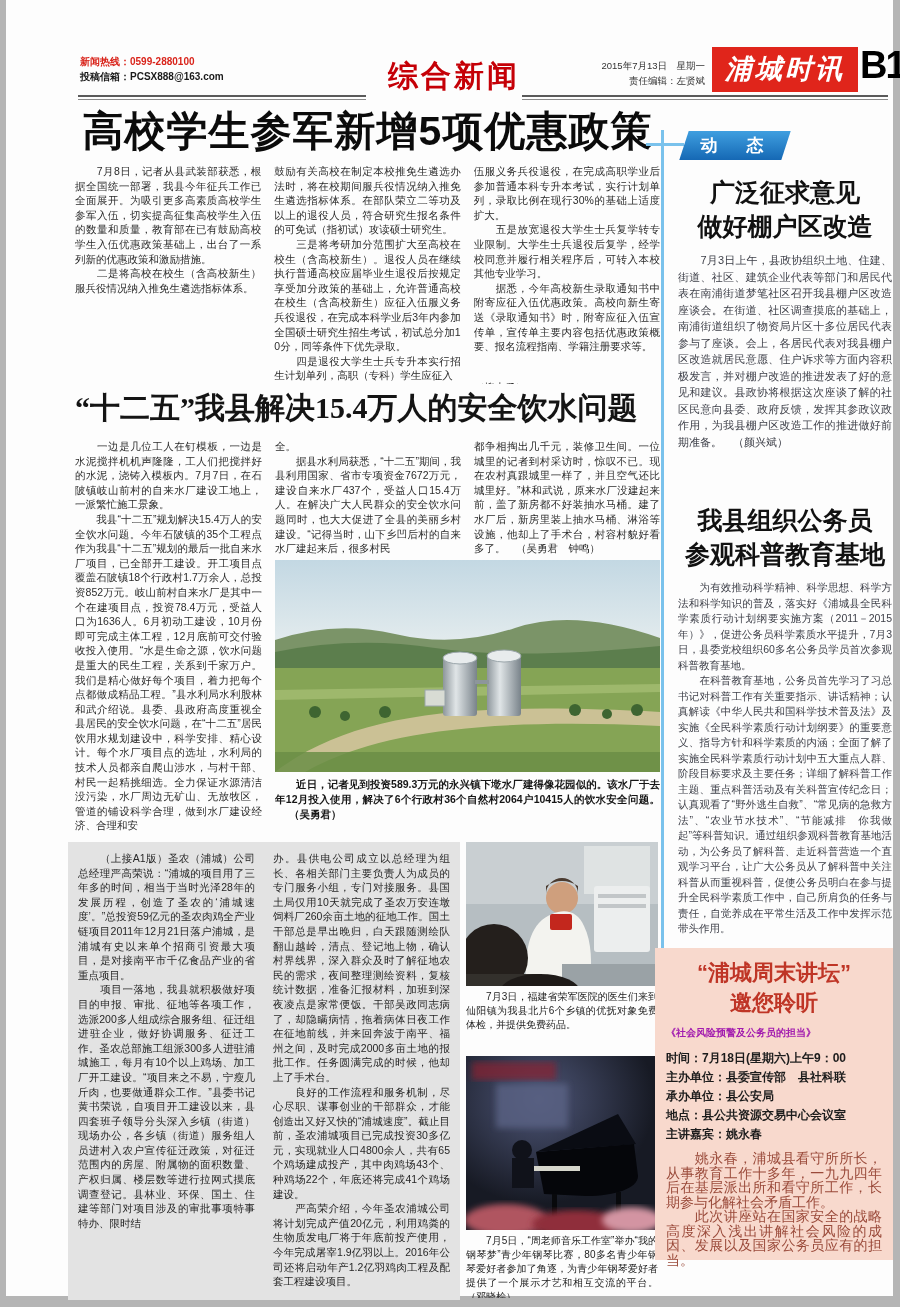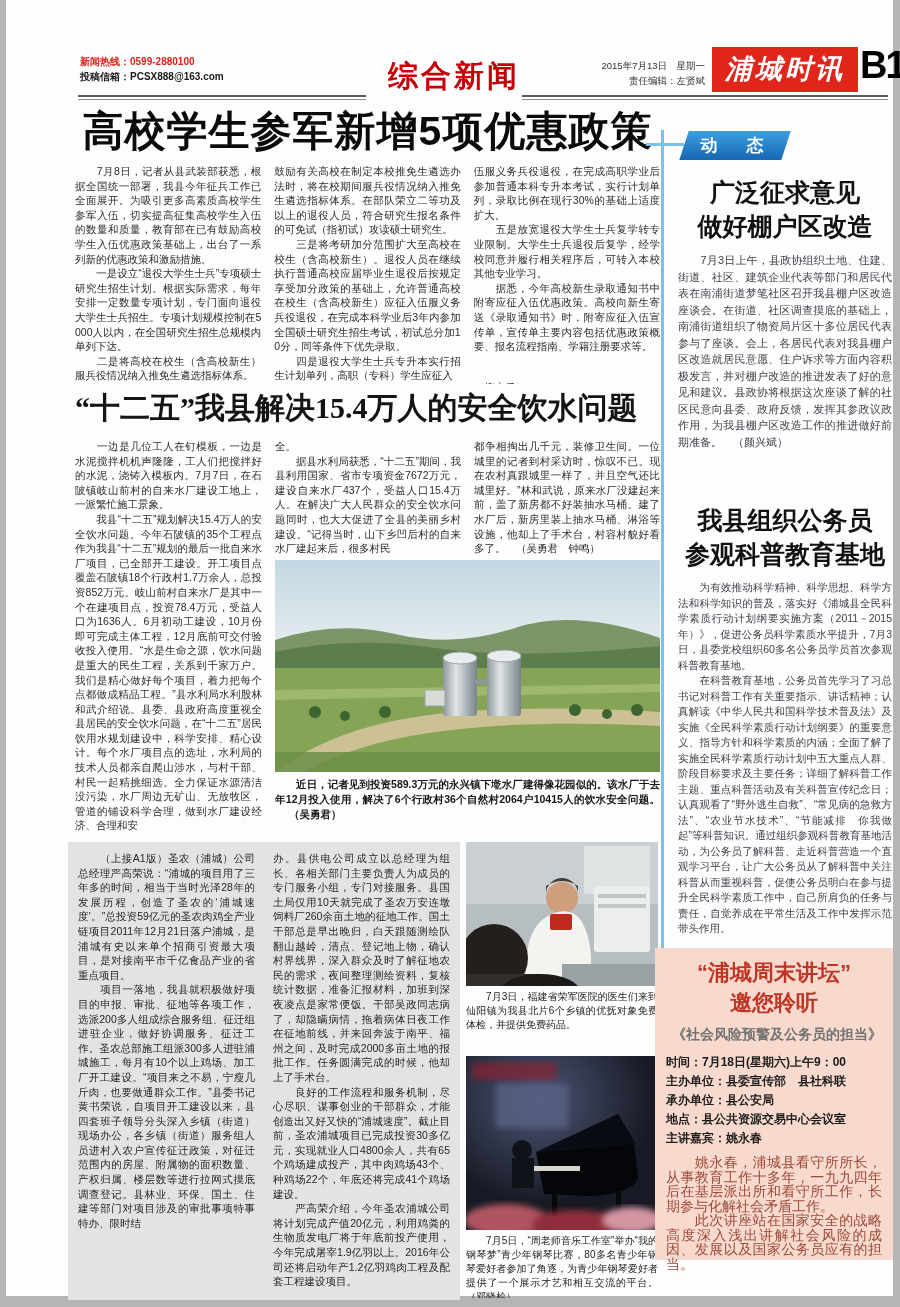--- a/index.html
+++ b/index.html
@@ -74,21 +74,21 @@
   .t1{top:176px;}
   .t2{top:504px;}
   .sb-body{position:absolute;left:678px;width:214px;color:#3d3f48;overflow:hidden;}
   .sb-body p{text-align:justify;word-break:break-all;}
   .b1{top:252px;height:248px;font-size:11px;line-height:16.5px;}
   .b2{top:580px;height:356px;font-size:10.5px;line-height:15.5px;}
 
   .pinkbox{position:absolute;left:655px;top:948px;width:238px;height:312px;background:#f8d9cd;
     box-sizing:border-box;padding:10px 11px;}
   .pk-title{font-size:22px;font-weight:900;color:#bf3526;text-align:center;line-height:30px;}
-  .pk-topic{margin-top:8px;font-size:14px;font-weight:bold;color:#737373;text-align:right;}
+  .pk-topic{margin-top:8px;font-size:10px;font-weight:bold;color:#a21caf;text-align:left;}
   .pk-details{margin-top:9px;font-size:12px;font-weight:bold;color:#1c1c1c;line-height:19px;}
   .pk-paras{margin-top:7px;font-size:14px;color:#9a4a3a;line-height:14.5px;}
   .pk-paras p{text-align:justify;word-break:break-all;}
 </style>
 </head>
 <body>
 
 <div class="page">
   <div class="edge edge-l"></div>
   <div class="edge edge-r"></div>
@@ -105,21 +105,20 @@
   </div>
   <div class="masthead">浦城时讯</div>
   <div class="edition">B1</div>
   <div class="rule rule-l"></div>
   <div class="rule rule-r"></div>
 
   <div class="headline1">高校学生参军新增5项优惠政策</div>
   <div class="art1">
     <div class="ncol">
         <p>　　7月8日，记者从县武装部获悉，根据全国统一部署，我县今年征兵工作已全面展开。为吸引更多高素质高校学生参军入伍，切实提高征集高校学生入伍的数量和质量，教育部在已有鼓励高校学生入伍优惠政策基础上，出台了一系列新的优惠政策和激励措施。</p>
-        <p>　　一是设立“退役大学生士兵”专项硕士研究生招生计划。根据实际需求，每年安排一定数量专项计划，专门面向退役大学生士兵招生。专项计划规模控制在5000人以内，在全国研究生招生总规模内单列下达。</p>
         <p>　　二是将高校在校生（含高校新生）服兵役情况纳入推免生遴选指标体系。</p>
       </div>
     <div class="ncol">
         <p>鼓励有关高校在制定本校推免生遴选办法时，将在校期间服兵役情况纳入推免生遴选指标体系。在部队荣立二等功及以上的退役人员，符合研究生报名条件的可免试（指初试）攻读硕士研究生。</p>
         <p>　　三是将考研加分范围扩大至高校在校生（含高校新生）。退役人员在继续执行普通高校应届毕业生退役后按规定享受加分政策的基础上，允许普通高校在校生（含高校新生）应征入伍服义务兵役退役，在完成本科学业后3年内参加全国硕士研究生招生考试，初试总分加10分，同等条件下优先录取。</p>
         <p>　　四是退役大学生士兵专升本实行招生计划单列，高职（专科）学生应征入</p>
       </div>
     <div class="ncol">
       <div>
           <p>伍服义务兵役退役，在完成高职学业后参加普通本科专升本考试，实行计划单列，录取比例在现行30%的基础上适度扩大。</p>

